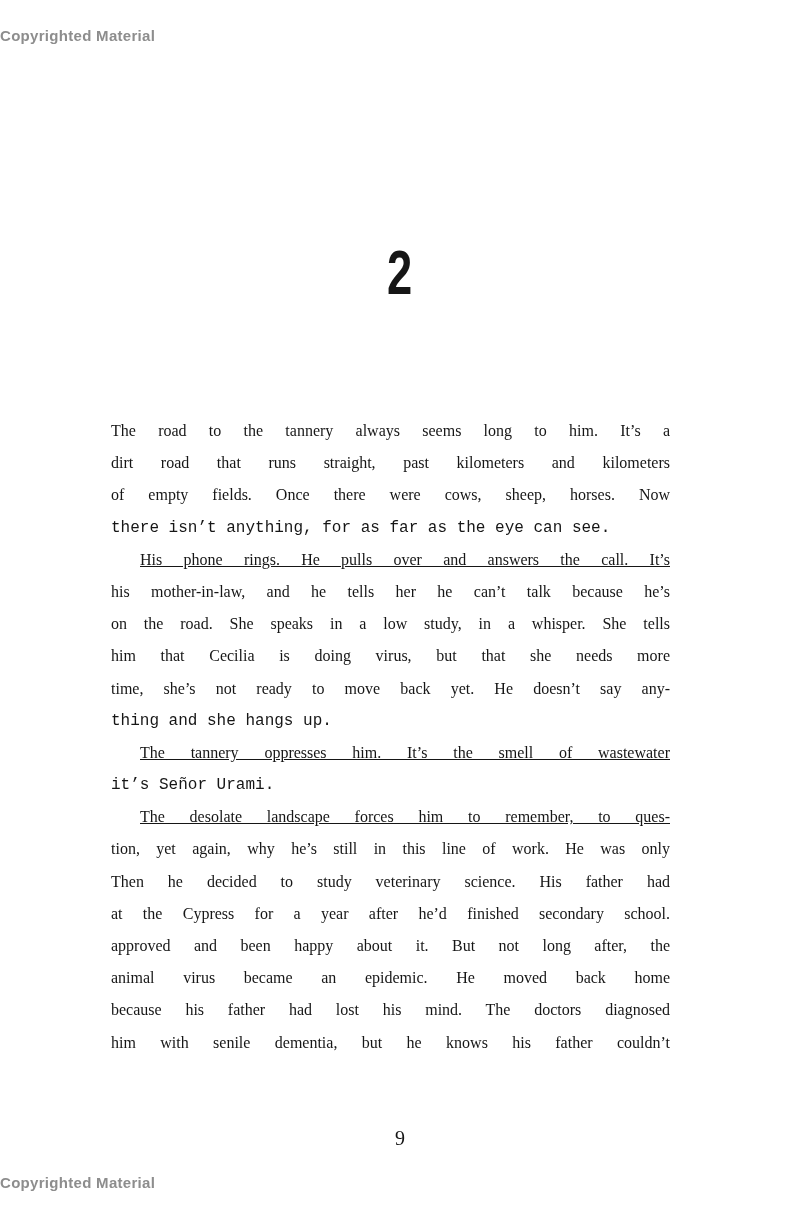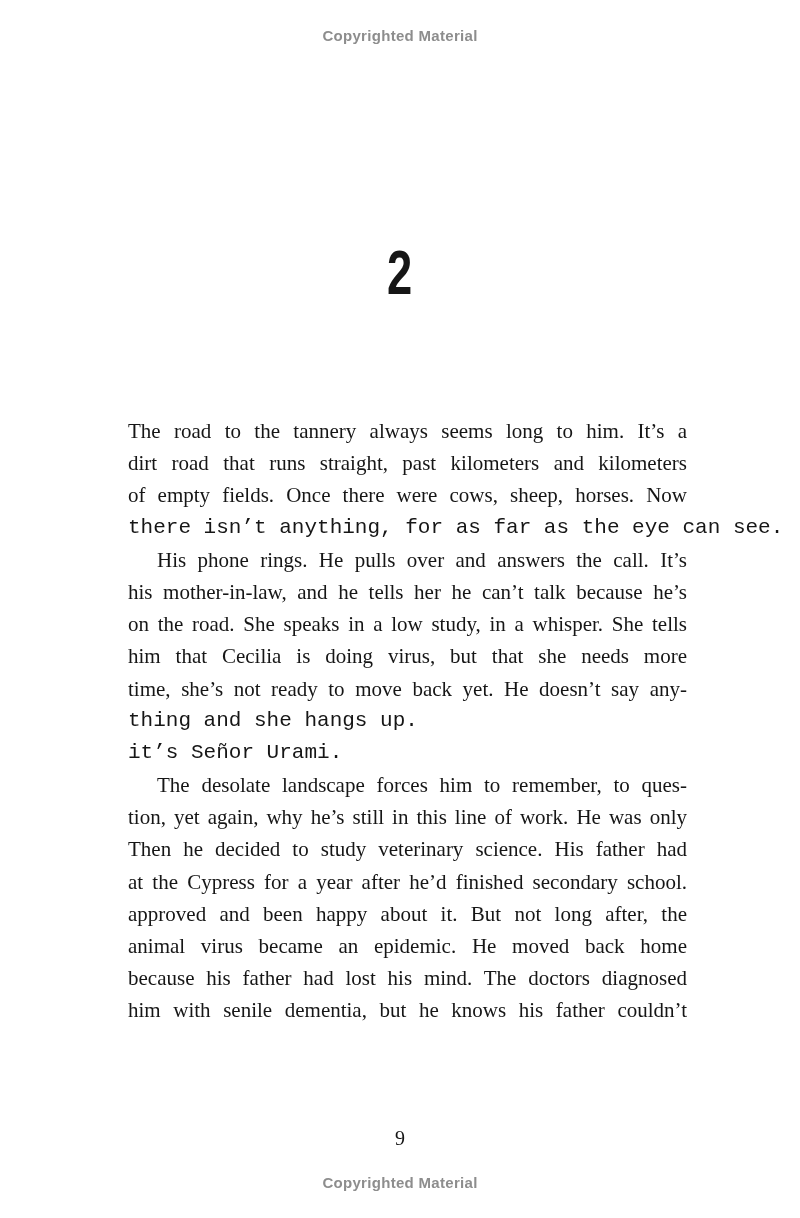--- a/index.html
+++ b/index.html
@@ -12,21 +12,20 @@
     width: 800px;
     height: 1218px;
     background: #ffffff;
     overflow: hidden;
     font-family: "Liberation Serif", "DejaVu Serif", serif;
   }
   .copyright {
     position: absolute;
     left: 0;
     width: 800px;
-    text-align: center;
     font-family: "Liberation Sans", "DejaVu Sans", sans-serif;
     font-weight: 700;
     font-size: 15px;
     letter-spacing: 0.3px;
   }
   .copyright.top { top: 27px; }
   .copyright.bottom { top: 1174px; }
   .chapter {
     position: absolute;
     left: 0;
@@ -38,33 +37,33 @@
   .chapter .glyph {
     display: inline-block;
     font-family: "Liberation Sans", "DejaVu Sans", sans-serif;
     font-weight: 700;
     font-size: 63px;
     transform: scaleX(0.72);
     transform-origin: 50% 0;
   }
   .body-text {
     position: absolute;
-    left: 128px;
+    left: 111px;
     top: 415px;
     width: 559px;
-    font-size: 21px;
+    font-size: 16px;
     line-height: 32.2px;
   }
   .line {
     text-align: justify;
     text-align-last: justify;
     white-space: nowrap;
     height: 32.2px;
   }
-  .line.indent { padding-left: 29px; }
+  .line.indent { padding-left: 29px; text-decoration: underline; }
   .line.lastline { text-align-last: left; font-family: Liberation Mono, monospace; }
   .pagenum {
     position: absolute;
     left: 0;
     top: 1127px;
     width: 800px;
     text-align: center;
     font-size: 20px;
   }
 </style>
@@ -83,20 +82,21 @@
       <div class="line">The road to the tannery always seems long to him. It’s a</div>
       <div class="line">dirt road that runs straight, past kilometers and kilometers</div>
       <div class="line">of empty fields. Once there were cows, sheep, horses. Now</div>
       <div class="line lastline">there isn’t anything, for as far as the eye can see.</div>
       <div class="line indent">His phone rings. He pulls over and answers the call. It’s</div>
       <div class="line">his mother-in-law, and he tells her he can’t talk because he’s</div>
       <div class="line">on the road. She speaks in a low study, in a whisper. She tells</div>
       <div class="line">him that Cecilia is doing virus, but that she needs more</div>
       <div class="line">time, she’s not ready to move back yet. He doesn’t say any-</div>
       <div class="line lastline">thing and she hangs up.</div>
+      <div class="line indent">The tannery oppresses him. It’s the smell of wastewater</div>
       <div class="line lastline">it’s Señor Urami.</div>
       <div class="line indent">The desolate landscape forces him to remember, to ques-</div>
       <div class="line">tion, yet again, why he’s still in this line of work. He was only</div>
       <div class="line">Then he decided to study veterinary science. His father had</div>
       <div class="line">at the Cypress for a year after he’d finished secondary school.</div>
       <div class="line">approved and been happy about it. But not long after, the</div>
       <div class="line">animal virus became an epidemic. He moved back home</div>
       <div class="line">because his father had lost his mind. The doctors diagnosed</div>
       <div class="line">him with senile dementia, but he knows his father couldn’t</div>
     </div>

